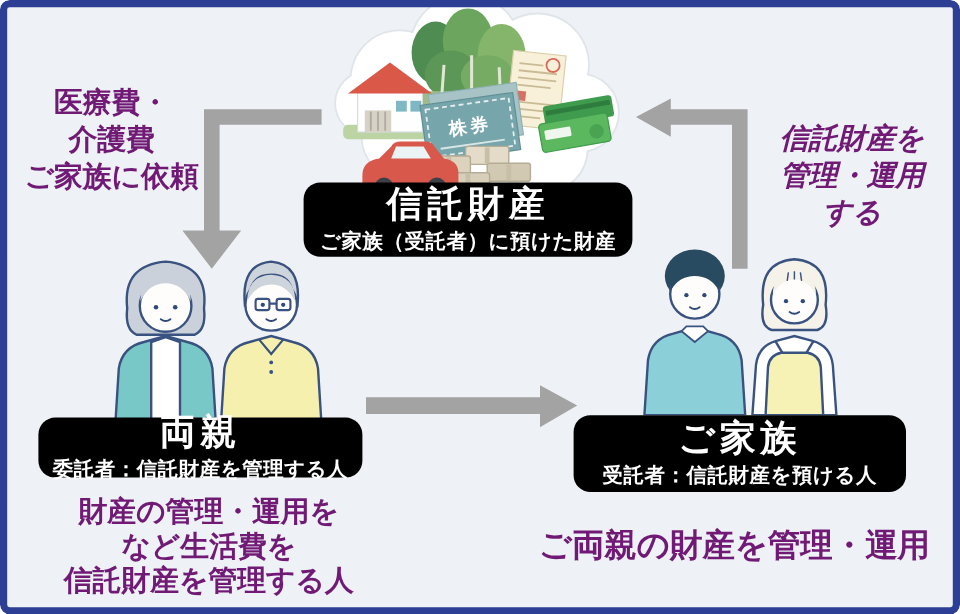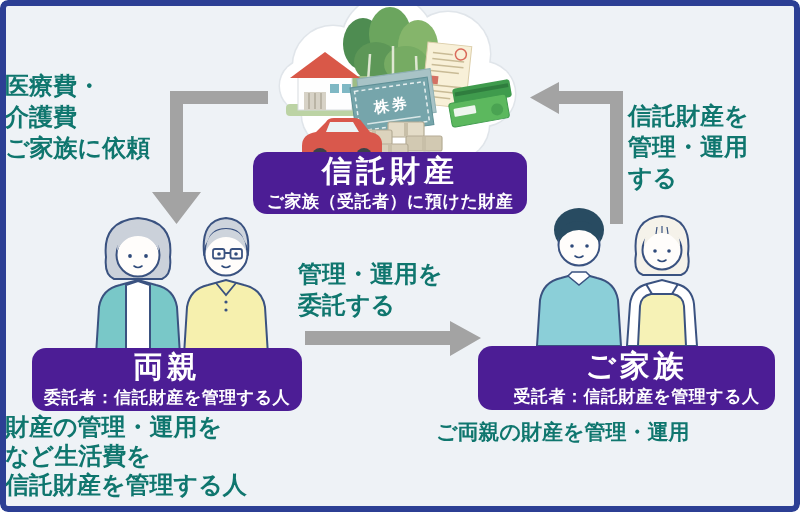--- a/index.html
+++ b/index.html
@@ -7,37 +7,37 @@
     position:relative; width:800px; height:512px;
     background:#eef2f6; overflow:hidden;
     font-family:"Liberation Sans", sans-serif;
     border-radius:8px;
   }
   .frame {
     position:absolute; inset:0; border:6px solid #2c3f94; border-radius:8px;
     pointer-events:none; z-index:10;
   }
   .badge {
-    position:absolute; background:#4c1d95; border-radius:14px; color:#ffffff;
+    position:absolute; background:#000000; border-radius:14px; color:#ffffff;
     display:flex; flex-direction:column; align-items:center; justify-content:center;
     z-index:3; text-align:center;
   }
   .badge-title { font-weight:bold; font-size:30px; letter-spacing:4px; line-height:1.1; }
   .badge-sub { font-weight:bold; font-size:17px; letter-spacing:0.5px; margin-top:3px; white-space:nowrap; }
   #trust-badge   { left:253px; top:152px; width:274px; height:62px; }
-  #parents-badge { left:32px;  top:348px; width:270px; height:63px;font-family:Liberation Serif, serif; }
-  #family-badge  { left:478px; top:346px; width:277px; height:64px;padding-left:20px; }
+  #parents-badge { left:32px;  top:348px; width:270px; height:50px;font-family:Liberation Serif, serif; }
+  #family-badge  { left:478px; top:346px; width:277px; height:64px; }
   .annotation {
-    position:absolute; color:#0f766e; font-weight:bold; text-align:left; z-index:3;
+    position:absolute; color:#701a75; font-weight:bold; text-align:center; z-index:3;
   }
   #receive-note { left:5px;   top:70px;  width:176px; font-size:24px; line-height:31px; }
-  #manage-note  { left:628px; top:100px; width:164px; font-size:24px; line-height:31px; }
+  #manage-note  { left:628px; top:100px; width:164px; font-size:24px; line-height:31px;font-style:italic; }
   #entrust-note { left:298px; top:258px; width:182px; font-size:24px; line-height:31px; }
   #parents-note { left:5px;   top:412px; width:338px; font-size:24px; line-height:29px; }
-  #family-note  { left:436px; top:418px; width:352px; font-size:21px; line-height:28px; }
+  #family-note  { left:436px; top:440px; width:352px; font-size:27px; line-height:28px; }
   .people { position:absolute; z-index:2; }
   #cloud { position:absolute; left:278px; top:4px; z-index:1; }
   #arrows { position:absolute; left:0; top:0; z-index:1; }
 </style>
 </head>
 <body>
 
 <div class="canvas">
 
   <svg id="arrows" width="800" height="512" viewBox="0 0 800 512">
@@ -211,37 +211,33 @@
   <div class="badge" id="trust-badge">
     <div class="badge-title">信託財産</div>
     <div class="badge-sub">ご家族（受託者）に預けた財産</div>
   </div>
   <div class="badge" id="parents-badge">
     <div class="badge-title">両親</div>
     <div class="badge-sub">委託者：信託財産を管理する人</div>
   </div>
   <div class="badge" id="family-badge">
     <div class="badge-title">ご家族</div>
-    <div class="badge-sub">受託者：信託財産を管理する人</div>
+    <div class="badge-sub">受託者：信託財産を預ける人</div>
   </div>
 
   <div class="annotation" id="receive-note">
     <div>医療費・</div>
     <div>介護費</div>
     <div>ご家族に依頼</div>
   </div>
   <div class="annotation" id="manage-note">
     <div>信託財産を</div>
     <div>管理・運用</div>
     <div>する</div>
   </div>
-  <div class="annotation" id="entrust-note">
-    <div>管理・運用を</div>
-    <div>委託する</div>
-  </div>
 
   <div class="annotation" id="parents-note">
     <div>財産の管理・運用を</div>
     <div>など生活費を</div>
     <div>信託財産を管理する人</div>
   </div>
   <div class="annotation" id="family-note">
     <div>ご両親の財産を管理・運用</div>
   </div>
 

